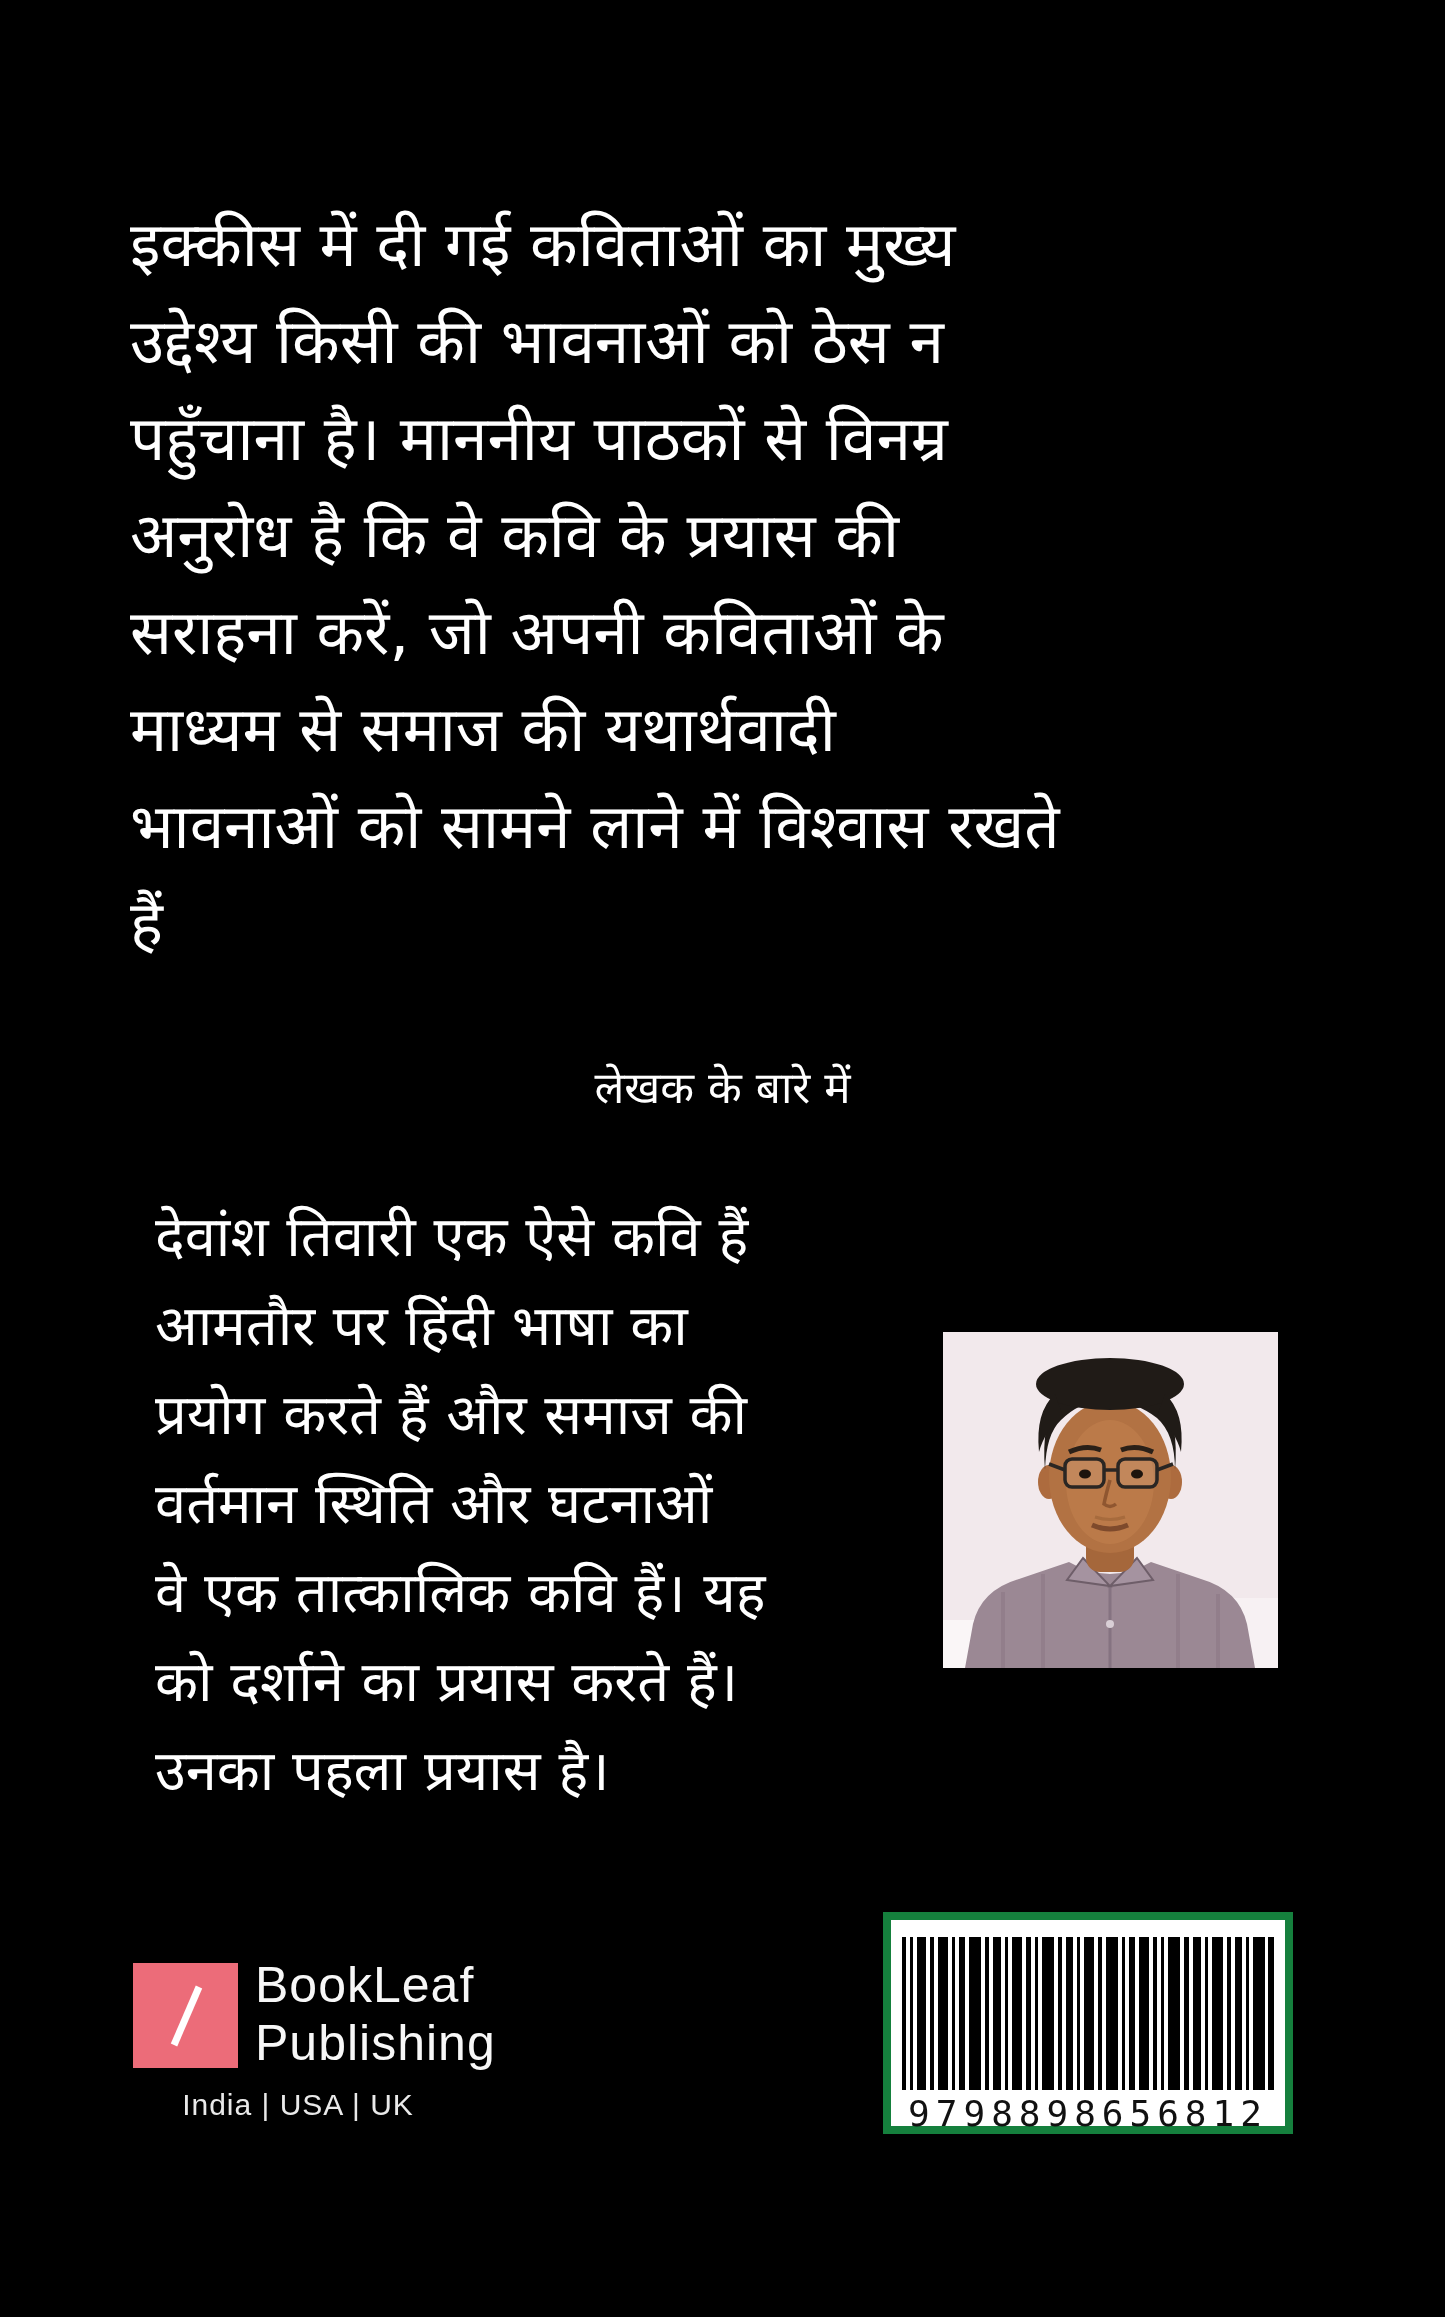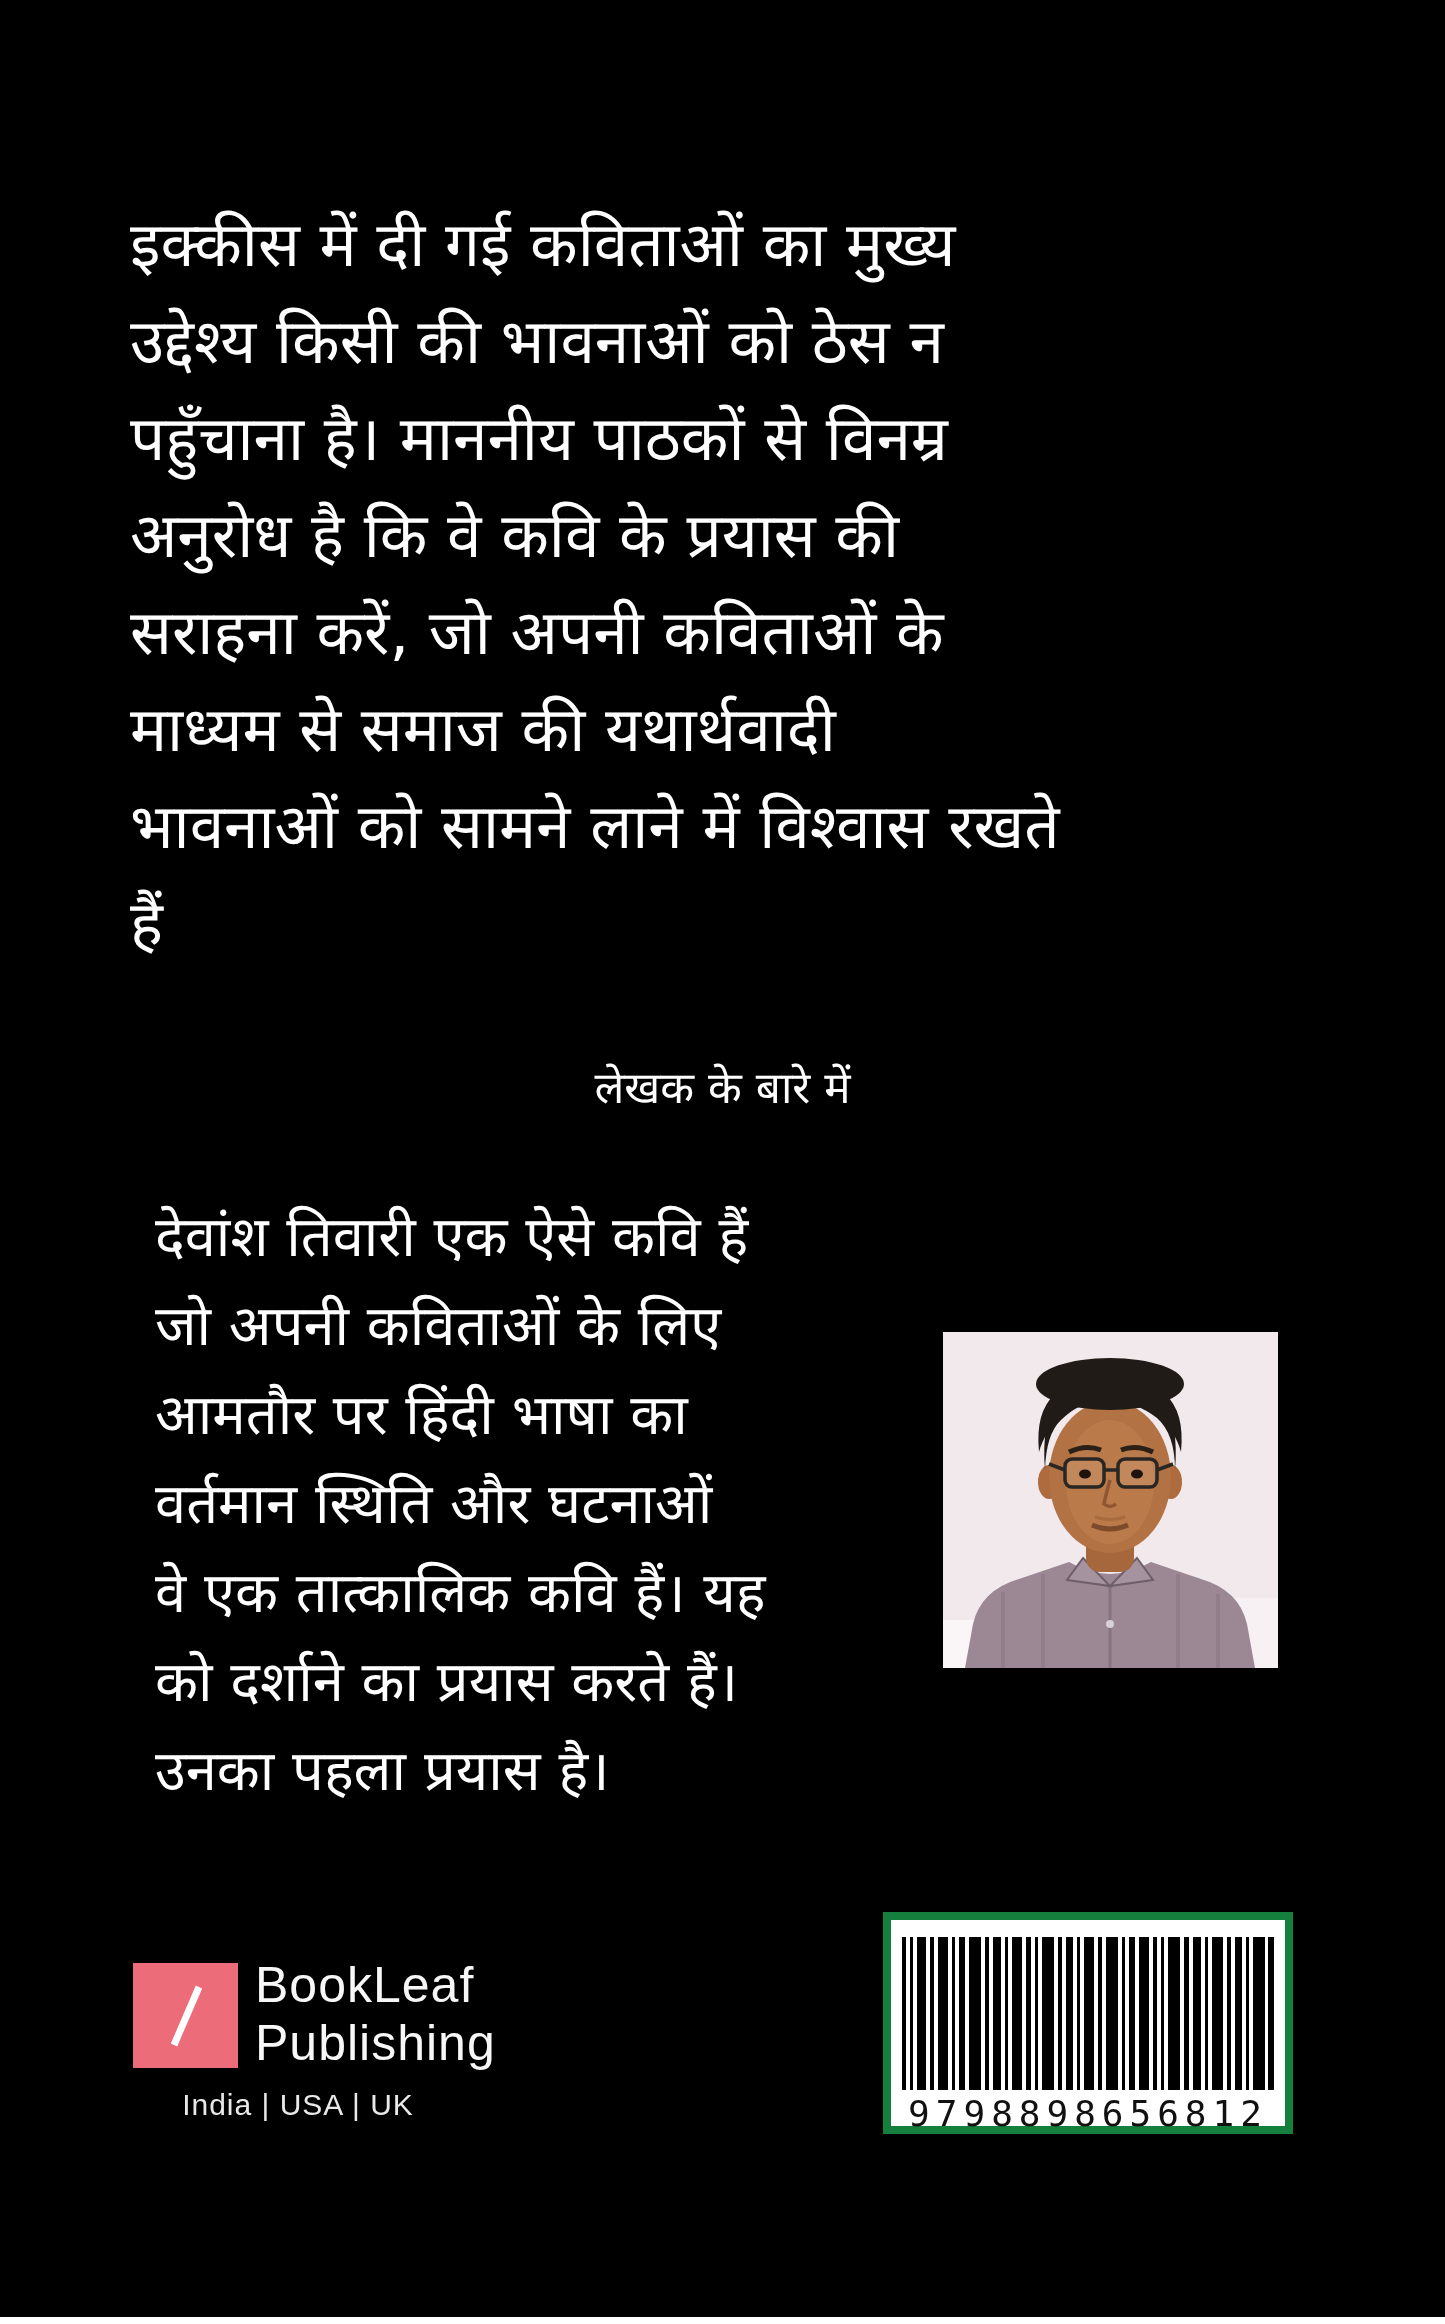--- a/index.html
+++ b/index.html
@@ -122,22 +122,22 @@
     <div class="line">सराहना करें, जो अपनी कविताओं के</div>
     <div class="line">माध्यम से समाज की यथार्थवादी</div>
     <div class="line">भावनाओं को सामने लाने में विश्वास रखते</div>
     <div class="line">हैं</div>
   </div>
 
   <h1 class="about-heading">लेखक के बारे में</h1>
 
   <div class="bio">
     <div class="line">देवांश तिवारी एक ऐसे कवि हैं</div>
-    <div class="line">जो अपनी कविताओं के लिए</div>
     <div class="line">आमतौर पर हिंदी भाषा का</div>
+    <div class="line">प्रयोग करते हैं और समाज की</div>
     <div class="line">वर्तमान स्थिति और घटनाओं</div>
     <div class="line">वे एक तात्कालिक कवि हैं। यह</div>
     <div class="line">को दर्शाने का प्रयास करते हैं।</div>
     <div class="line">उनका पहला प्रयास है।</div>
   </div>
 
   <div class="author-photo">
     <svg width="335" height="336" viewBox="0 0 335 336" xmlns="http://www.w3.org/2000/svg">
       <rect x="0" y="0" width="335" height="336" fill="#f2e9ec"></rect>
       <rect x="0" y="288" width="78" height="48" fill="#faf6f7"></rect>

